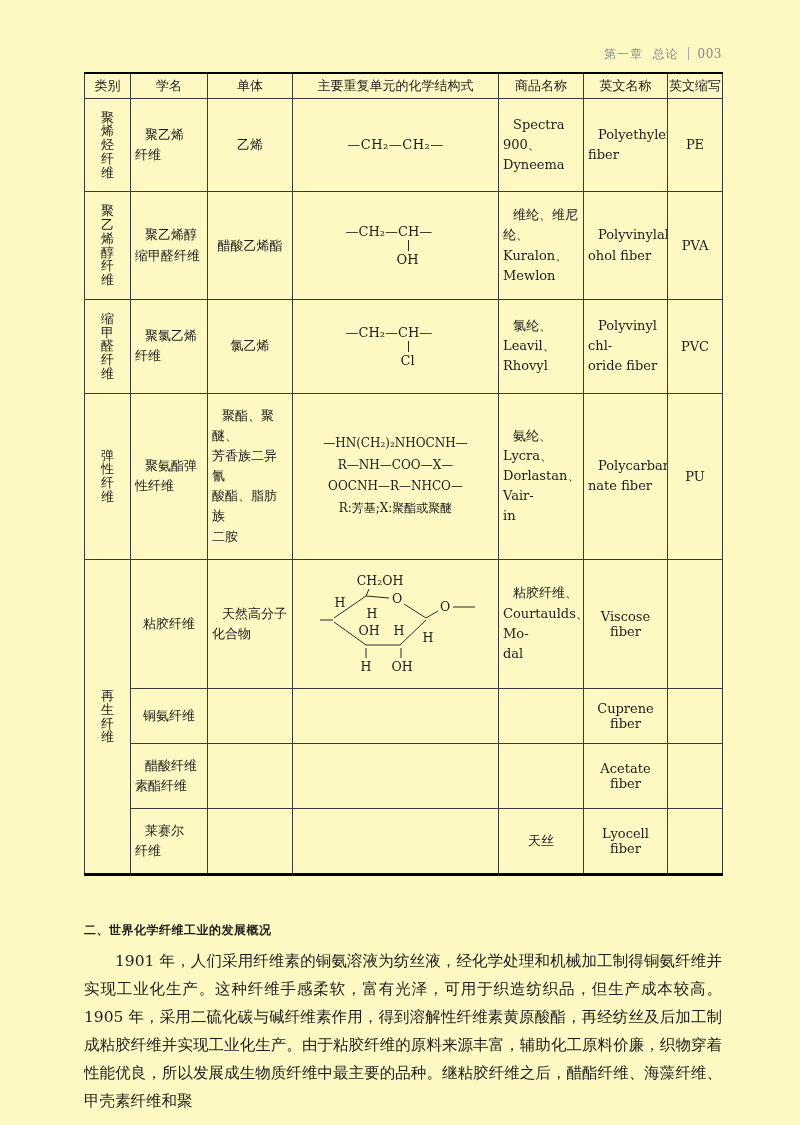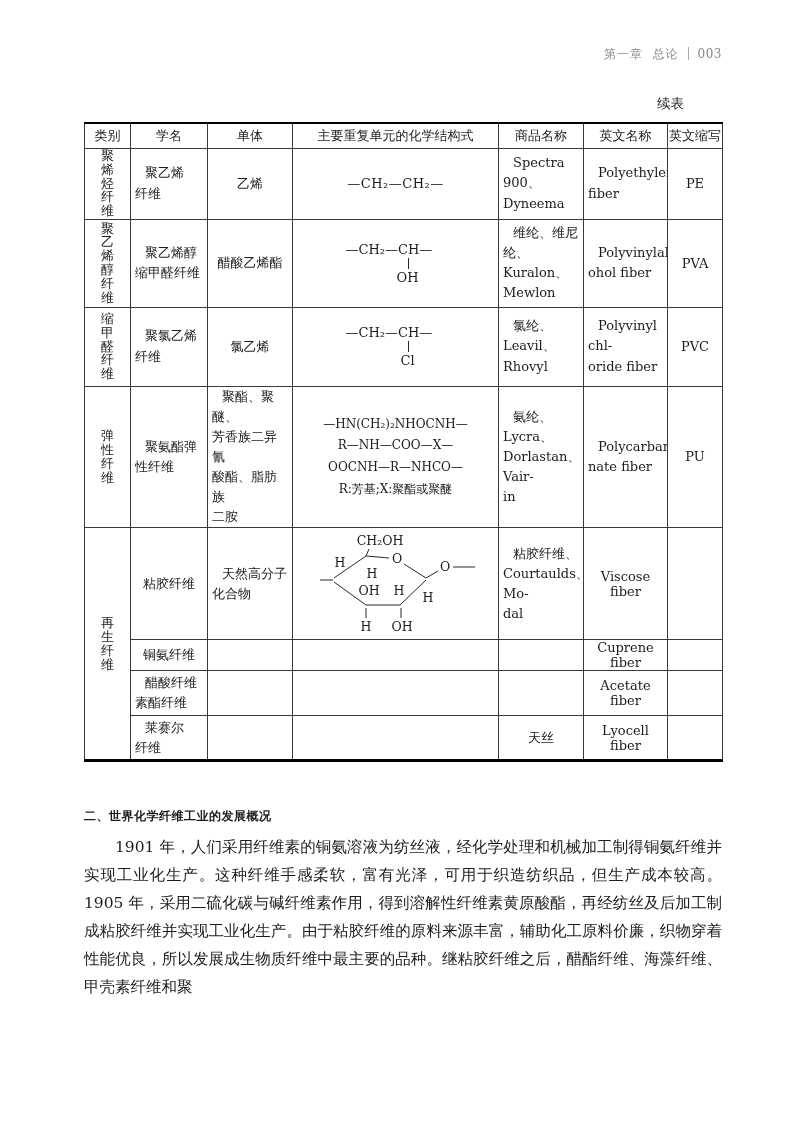--- a/index.html
+++ b/index.html
@@ -1,36 +1,36 @@
 <!DOCTYPE html>
 <html><head>
 <meta charset="utf-8">
 <style>
   * { margin:0; padding:0; box-sizing:border-box; }
   html,body { background:#e9e9e9; }
   .page {
-    width:800px; height:1125px; background:#ffffff; position:relative;
+    width:800px; height:1125px; background:#fef9c3; position:relative;
     font-family:"DejaVu Serif","Liberation Serif",serif; color:#1c1c1c;
     margin:0 auto; overflow:hidden;
   }
   .content { position:absolute; left:84px; top:0; width:638px; }
 
   
   .page-header { margin-top:46px; text-align:right; font-size:12px; color:#878787; letter-spacing:1px; }
   .ph-sep { display:inline-block; width:1px; height:13px; background:#aaaaaa; margin:0 9px; vertical-align:-2px; }
   .ph-num { letter-spacing:0.5px; }
 
   
   .continued { margin-top:32px; padding-right:38px; text-align:right; font-size:13.5px; color:#1c1c1c; }
 
   
   table.fiber { margin-top:9px; width:638px; border-collapse:collapse; table-layout:fixed;
     border-top:2.5px solid #000; border-bottom:3px solid #000; }
   .fiber th, .fiber td { border:1px solid #3a3a3a; font-weight:normal; font-size:13px;
-    vertical-align:middle; padding:0 4px; overflow:hidden; }
+    vertical-align:middle; padding:12px 4px; overflow:hidden; }
   .fiber thead th { height:25px; text-align:center; padding:2px 1px; }
   .c { text-align:center; }
   .l { text-align:left; text-indent:10px; padding:2px 5px; white-space:pre-line; line-height:1.55; }
   .en { font-size:12.5px; }
   .vcat-cell { padding:0; }
   .vcat { width:15px; margin:0 auto; text-align:center; word-break:break-all;
     line-height:1.06; font-size:13px; }
 
   
   .fml-line { text-align:center; font-size:13px; letter-spacing:0.5px; }
@@ -51,21 +51,20 @@
 </head>
 <body>
 
 <div class="page">
   <div class="content">
 
     <div class="page-header">
       <span>第一章</span>&nbsp;&nbsp;<span>总论</span><span class="ph-sep"></span><span class="ph-num">003</span>
     </div>
 
-    <div class="continued">续表</div>
 
     <table class="fiber">
       <colgroup>
         <col style="width:46px">
           <col style="width:77px">
           <col style="width:85px">
         <col style="width:206px">
           <col style="width:85px">
           <col style="width:84px">
           <col style="width:55px">

